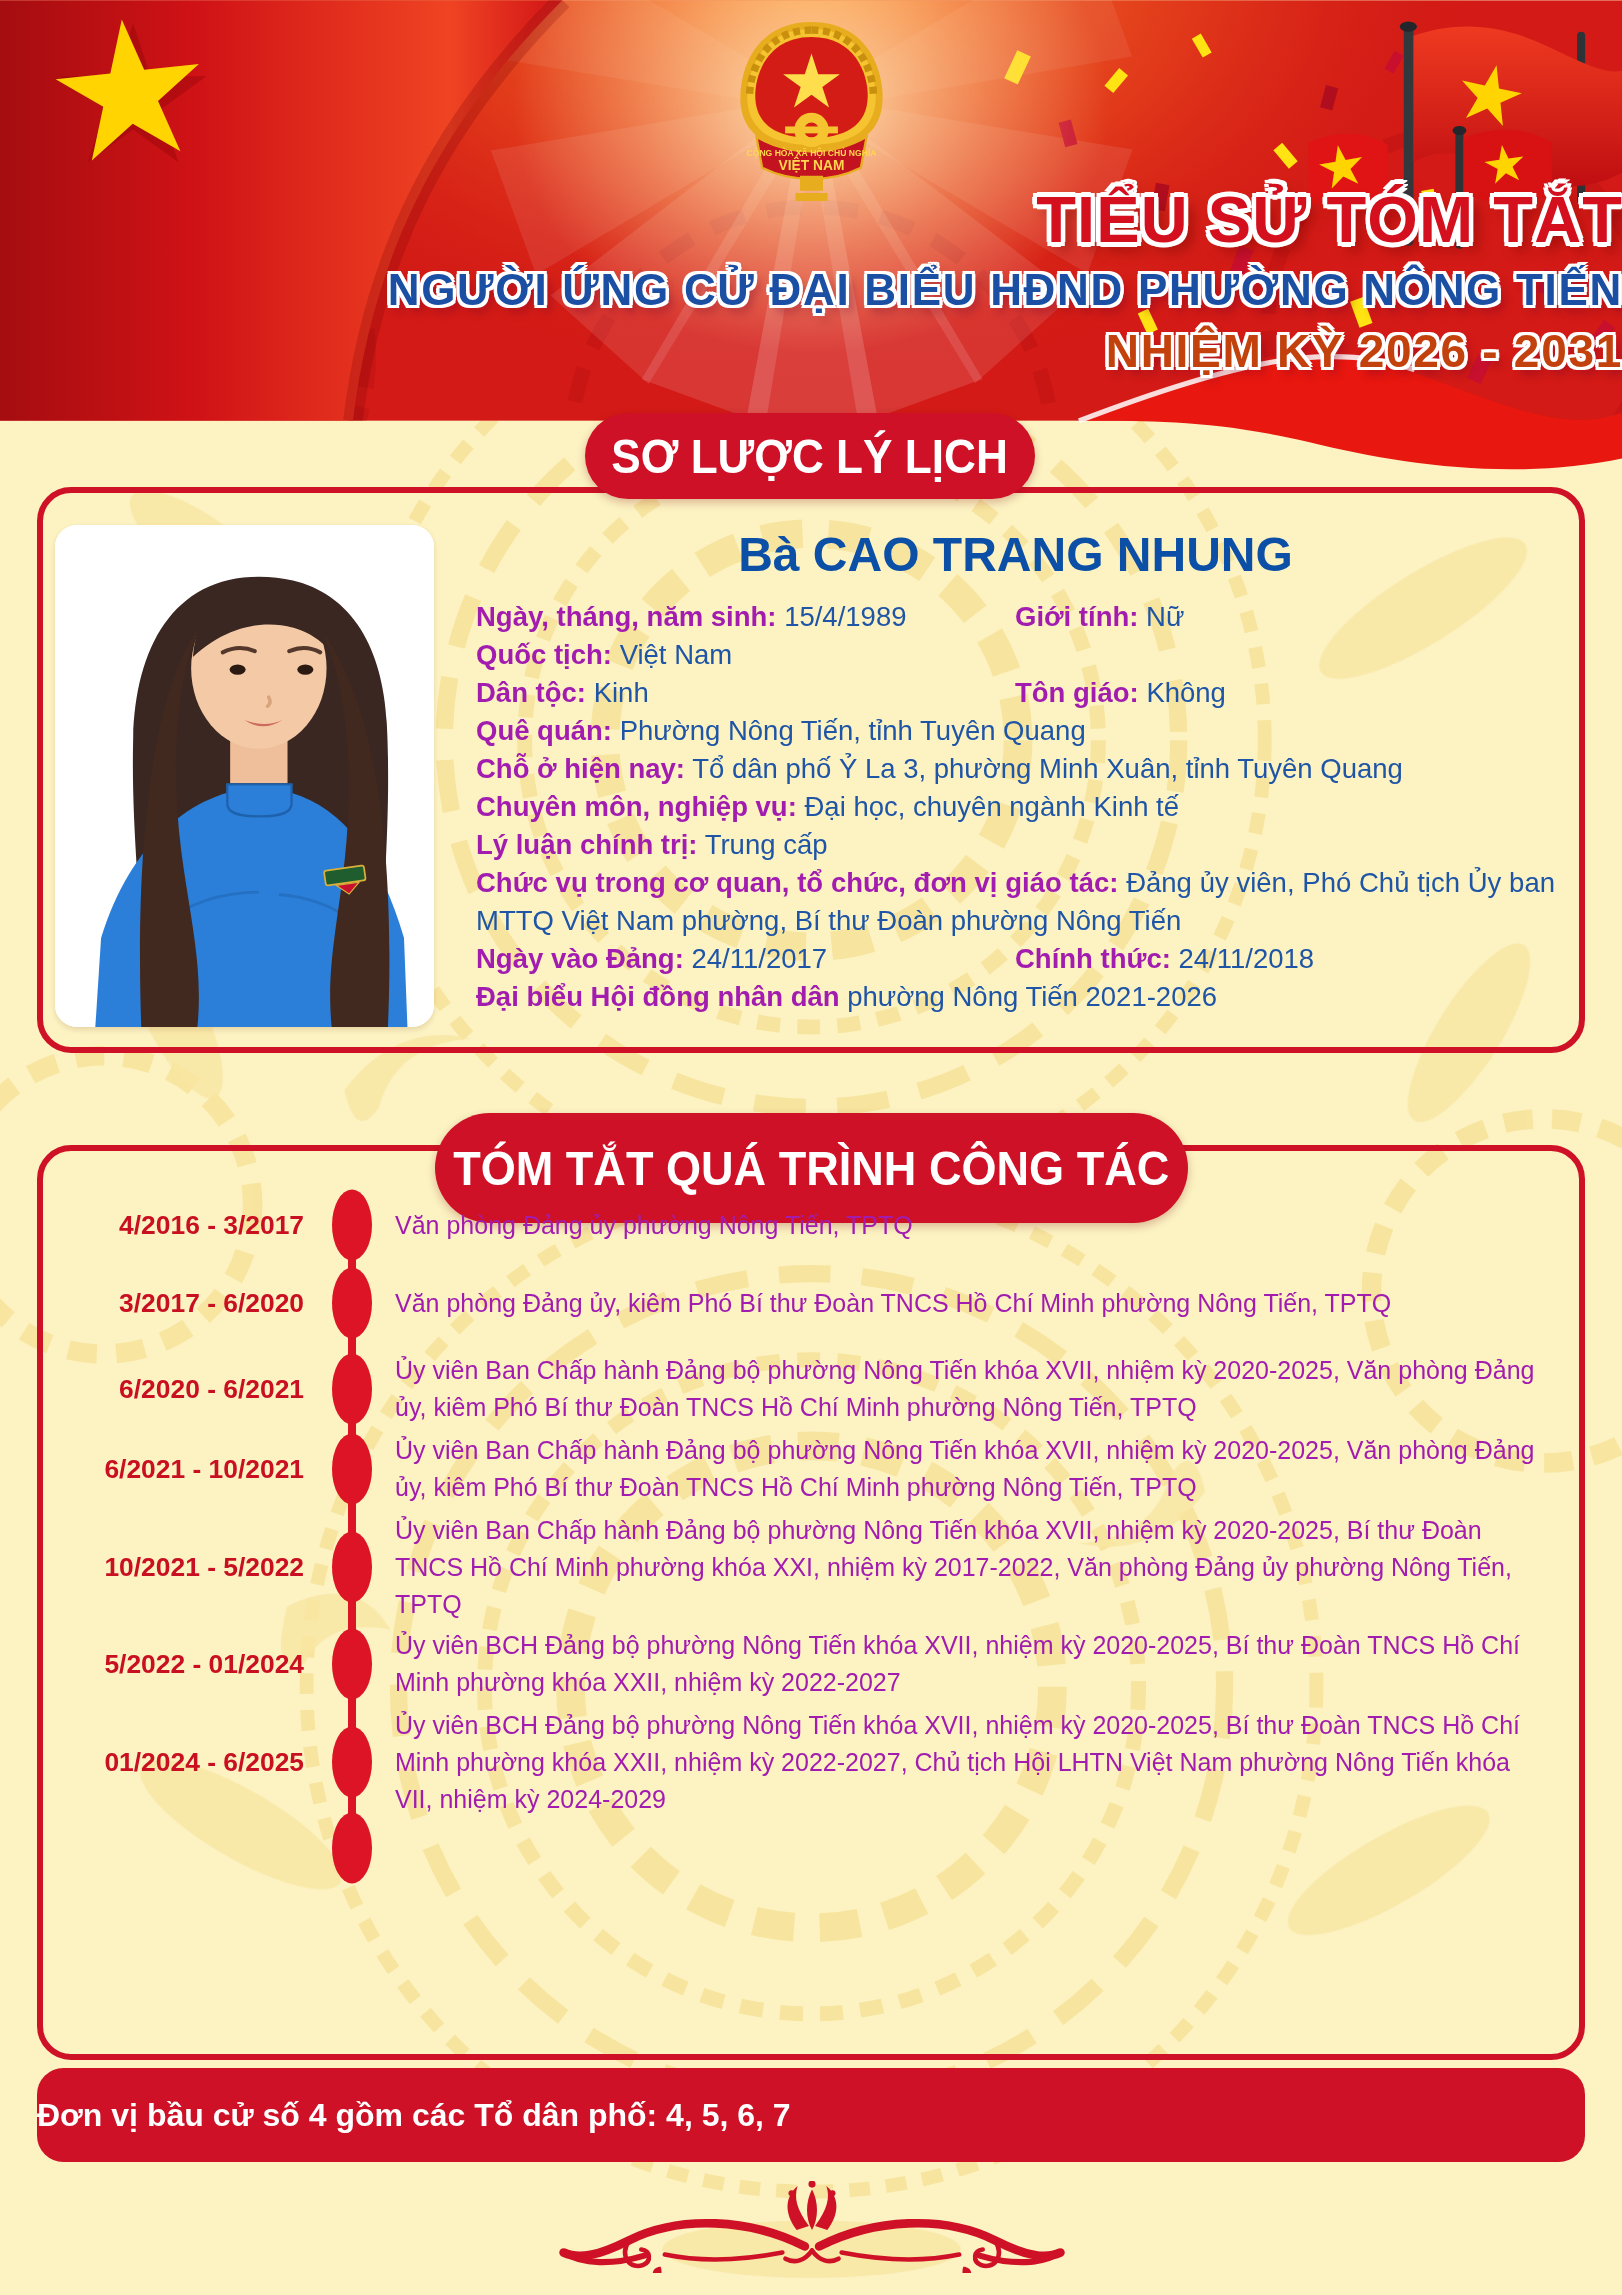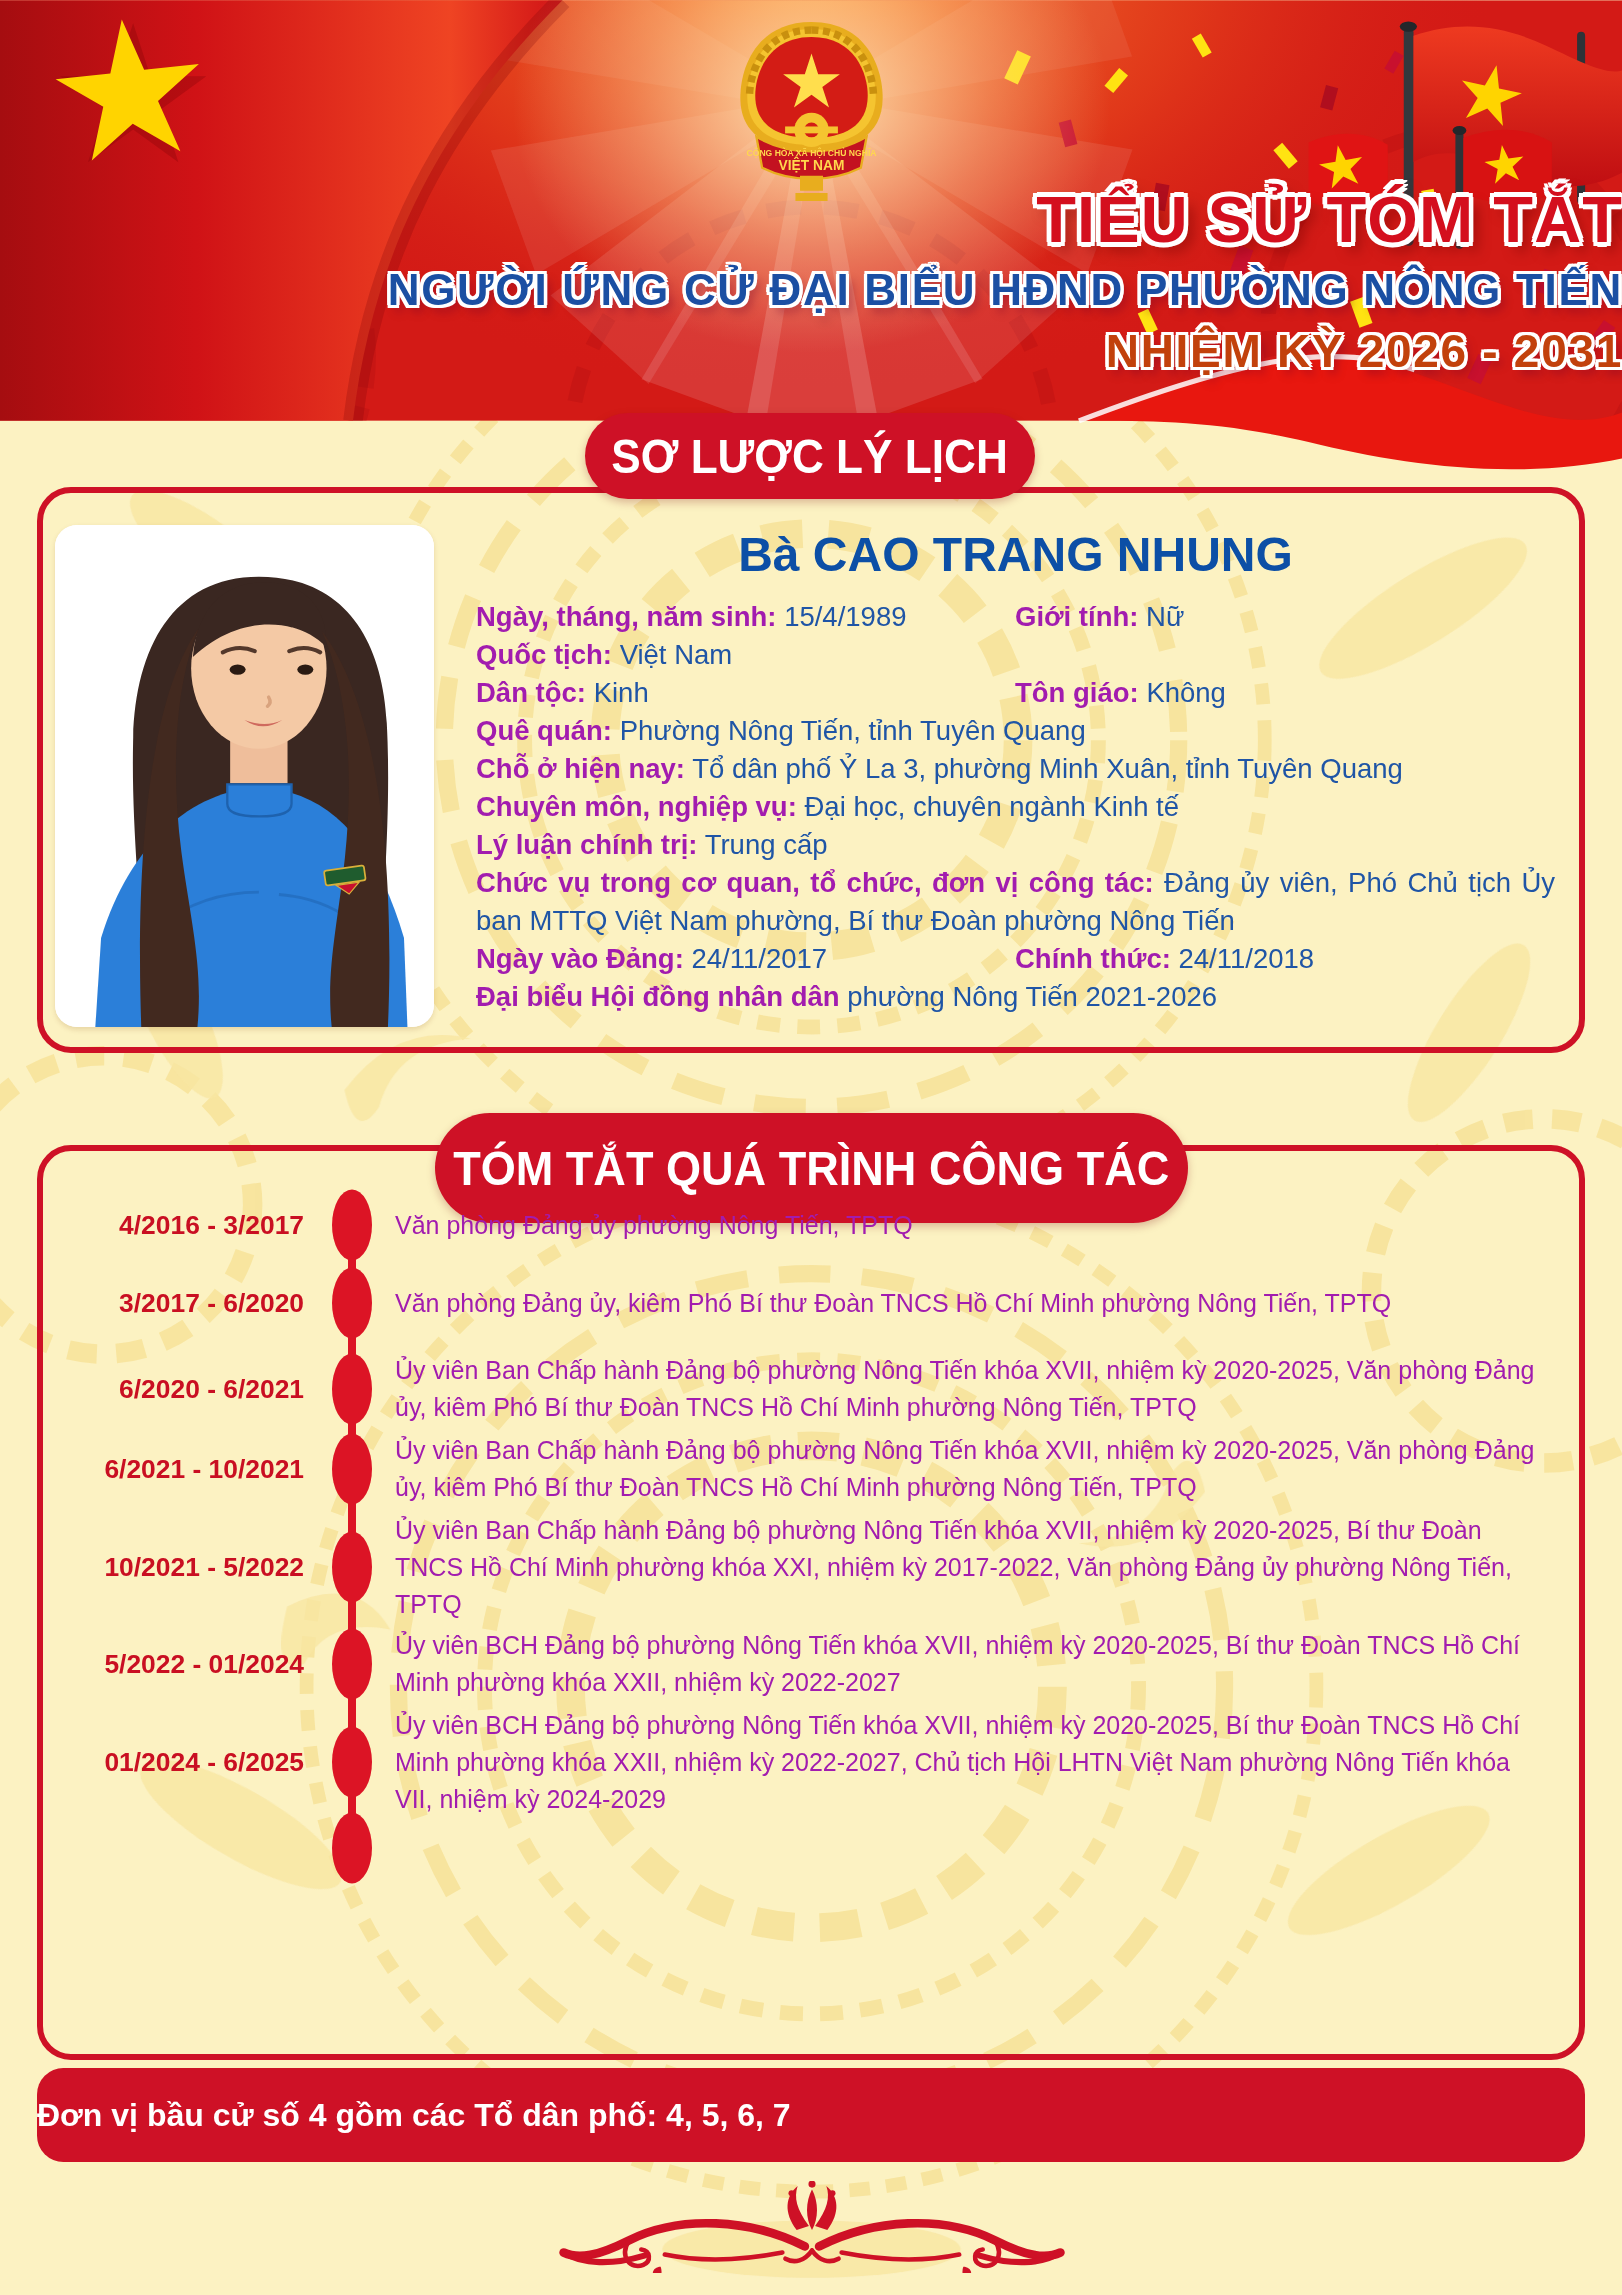--- a/index.html
+++ b/index.html
@@ -245,21 +245,21 @@
     <div class="prow">
       <span class="plabel">Chỗ ở hiện nay:</span> <span>Tổ dân phố Ỷ La 3, phường Minh Xuân, tỉnh Tuyên Quang</span>
     </div>
     <div class="prow">
       <span class="plabel">Chuyên môn, nghiệp vụ:</span> <span>Đại học, chuyên ngành Kinh tế</span>
     </div>
     <div class="prow">
       <span class="plabel">Lý luận chính trị:</span> <span>Trung cấp</span>
     </div>
     <div class="prow justify">
-      <span class="plabel">Chức vụ trong cơ quan, tổ chức, đơn vị công tác:</span> <span>Đảng ủy viên, Phó Chủ tịch Ủy ban MTTQ Việt Nam phường, Bí thư Đoàn phường Nông Tiến</span>
+      <span class="plabel">Chức vụ trong cơ quan, tổ chức, đơn vị giáo tác:</span> <span>Đảng ủy viên, Phó Chủ tịch Ủy ban MTTQ Việt Nam phường, Bí thư Đoàn phường Nông Tiến</span>
     </div>
     <div class="prow">
       <span class="plabel">Ngày vào Đảng:</span> <span>24/11/2017</span>
       <span class="pcol2"><span class="plabel">Chính thức:</span> <span>24/11/2018</span></span>
     </div>
     <div class="prow">
       <span class="plabel">Đại biểu Hội đồng nhân dân</span> <span>phường Nông Tiến 2021-2026</span>
     </div>
   </div>
 

